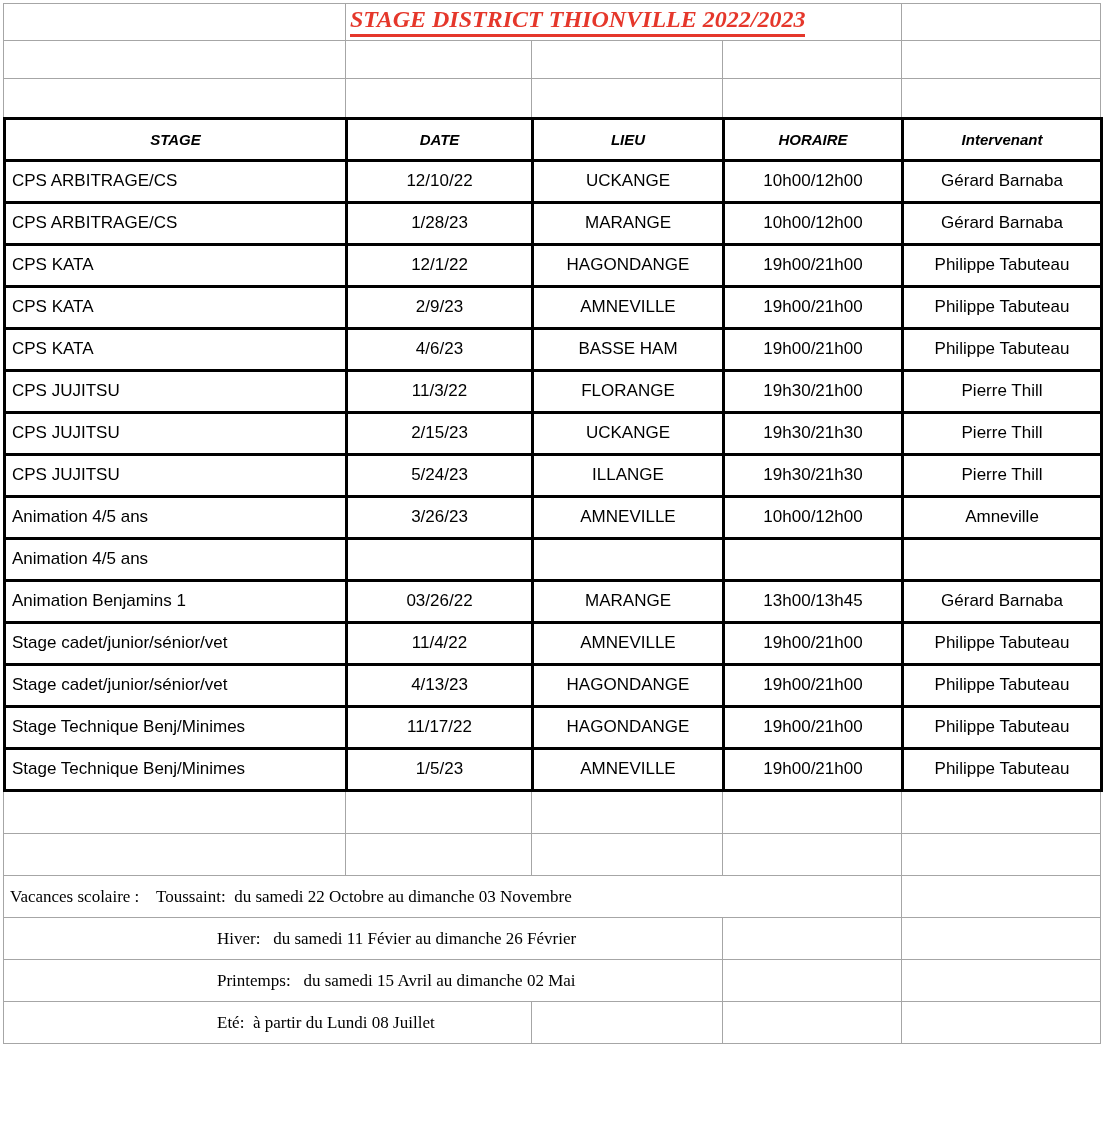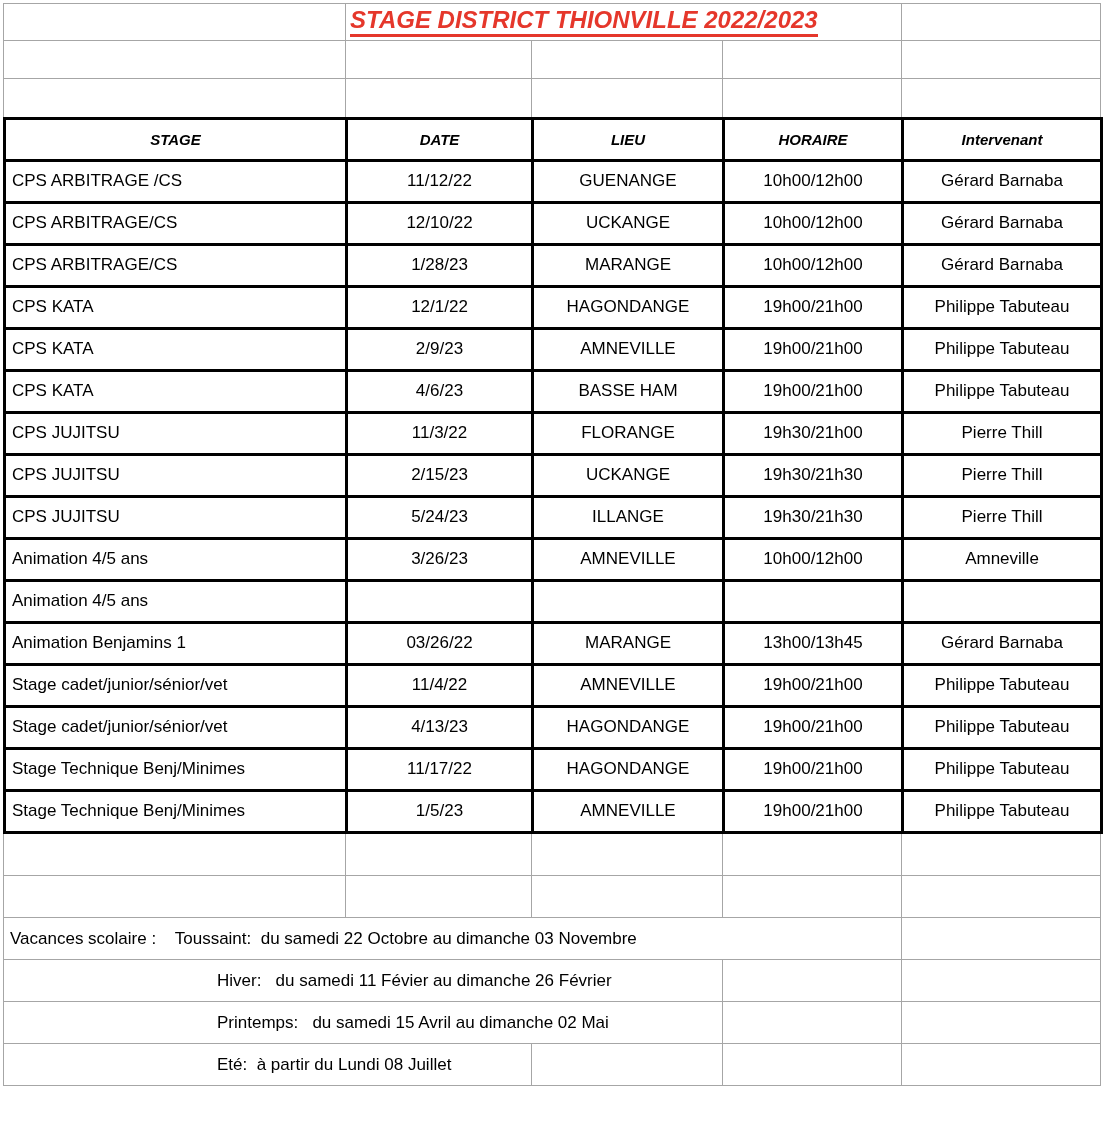--- a/index.html
+++ b/index.html
@@ -23,20 +23,21 @@
   }
   td, th {
     vertical-align: middle;
     font-weight: normal;
     overflow: visible;
   }
   
   .grid-table td {
     border: 1.5px solid #a6a6a6;
     font-size: 17px;
+    font-family: Liberation Serif, serif;
   }
   .top-table tr:last-child td { border-bottom: none; }
   .footer-table tr:first-child td { border-top: none; }
   .row-title  { height: 37px; }
   .row-blank  { height: 38px; }
   .row-foot   { height: 42px; }
   
   .main-table td, .main-table th {
     border: 3px solid #000000;
     height: 36px;
@@ -127,27 +128,20 @@
       <tr>
         <th>STAGE</th>
         <th>DATE</th>
         <th>LIEU</th>
         <th>HORAIRE</th>
         <th>Intervenant</th>
       </tr>
     </thead>
     <tbody id="stage-rows">
         <tr>
-          <td class="cell-left">CPS ARBITRAGE /CS</td>
-          <td>11/12/22</td>
-          <td>GUENANGE</td>
-          <td>10h00/12h00</td>
-          <td>Gérard Barnaba</td>
-        </tr>
-        <tr>
           <td class="cell-left">CPS ARBITRAGE/CS</td>
           <td>12/10/22</td>
           <td>UCKANGE</td>
           <td>10h00/12h00</td>
           <td>Gérard Barnaba</td>
         </tr>
         <tr>
           <td class="cell-left">CPS ARBITRAGE/CS</td>
           <td>1/28/23</td>
           <td>MARANGE</td>

